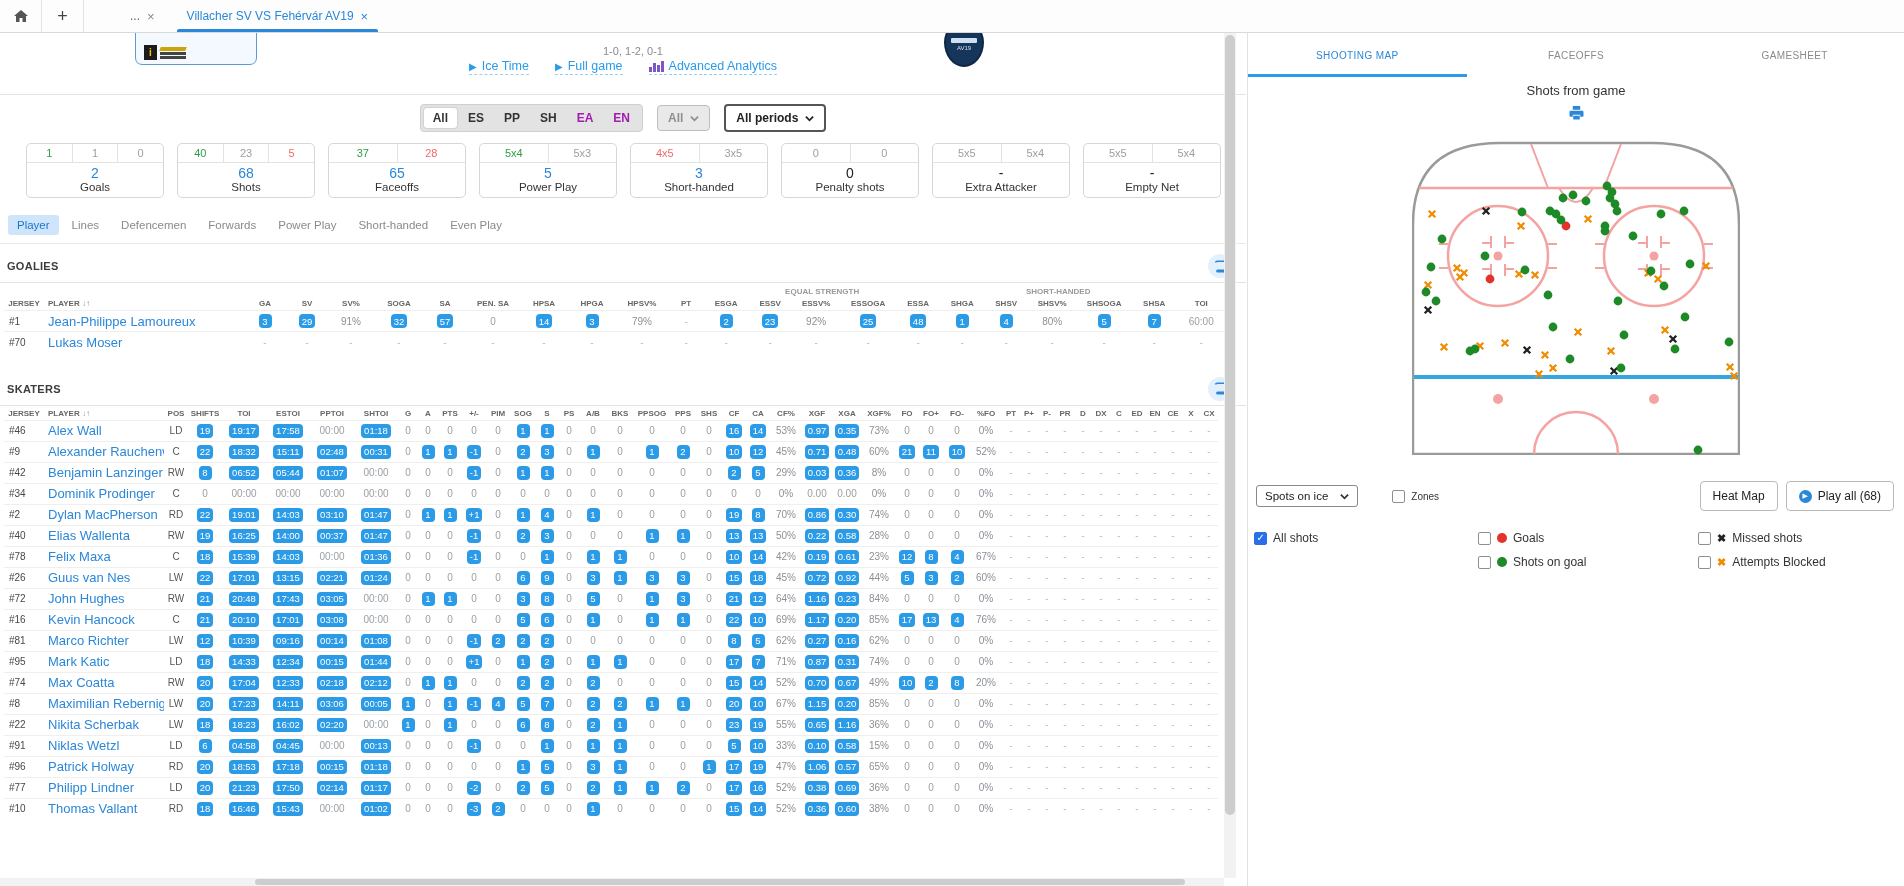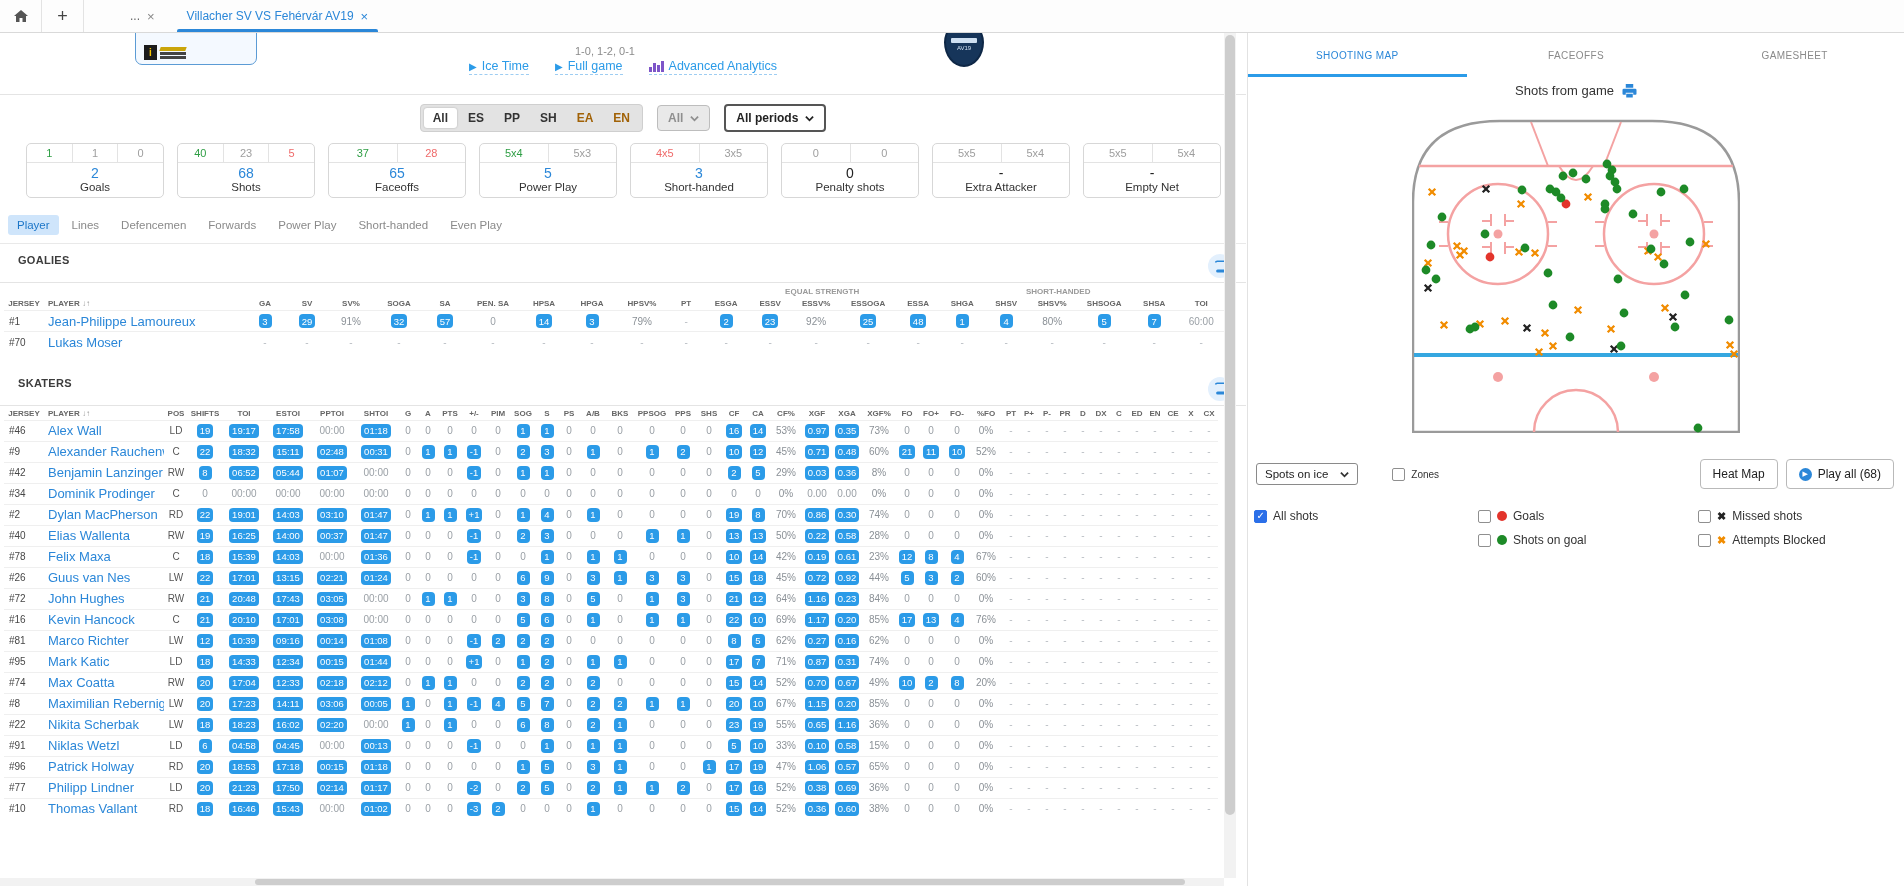--- a/index.html
+++ b/index.html
@@ -25,42 +25,42 @@
   
   .topstrip { position:relative; height:52px; }
   .sponsor-card { position:absolute; left:135px; top:-10px; width:122px; height:42px; background:#f4f9ff;
                   border:1px solid #5b9bd5; border-radius:7px; display:flex; align-items:flex-end; padding:4px 8px; cursor:pointer; }
   .sponsor-logo { display:flex; gap:3px; align-items:center; }
   .sponsor-logo .sq { width:13px; height:15px; background:#1b1b1b; color:#f5c400; font-size:10px; font-weight:bold;
                       display:flex; align-items:center; justify-content:center; }
   .sponsor-logo .ln { width:26px; }
   .sponsor-logo .ln i { display:block; height:3px; background:#444; margin:1px 0; }
   .sponsor-logo .ln i.y { background:#caa50a; height:4px; transform:skewX(-20deg); }
-  .score-line { position:absolute; left:575px; top:12px; font-size:11px; color:#8b8b8b; }
+  .score-line { position:absolute; left:603px; top:12px; font-size:11px; color:#8b8b8b; }
   .team-logo { position:absolute; left:944px; top:-12px; width:40px; height:46px; border-radius:50% 50% 50% 50%/46% 46% 54% 54%;
                background:#16355a; border:2px solid #0e2746; display:flex; flex-direction:column; align-items:center; justify-content:center;
                color:#cfe0f2; font-size:6px; }
   .team-logo .bar { width:26px; height:5px; background:#cfe0f2; border-radius:1px; margin-bottom:2px; }
 
   
   .links-row { position:absolute; left:0; right:0; top:26px; display:flex; justify-content:center; gap:26px; }
   .glink { color:#2b9be8; font-size:12.5px; display:flex; gap:5px; align-items:center;
            border-bottom:1px dashed #9ecdf2; padding-bottom:1px; cursor:pointer; }
   .glink .tri { color:#2b9be8; font-size:10px; }
   .bars-ico { display:inline-flex; align-items:flex-end; gap:1px; height:11px; }
   .bars-ico i { width:3px; background:#7d55c8; display:block; }
 
   .divider { border-top:1px solid #e4e4e4; margin-top:61px; }
 
   
   .filters { height:46px; display:flex; align-items:center; justify-content:center; gap:14px; }
   .seg { background:#e3e3e3; border:1px solid #cfcfcf; border-radius:4px; padding:3px; display:flex; gap:2px; }
   .seg .s { font-size:12px; padding:3px 9px; border-radius:3px; color:#333; font-weight:bold; cursor:pointer; }
   .seg .s.active { background:#fff; box-shadow:0 0 2px rgba(0,0,0,.25); }
-  .seg .s.dim { color:#a16207; }
+  .seg .s.dim { color:#a21caf; }
   .dd { border:1px solid #bdbdbd; border-radius:4px; background:#e9e9e9; color:#8f8f8f; font-size:12px; font-weight:bold;
         padding:5px 10px; display:flex; align-items:center; gap:7px; cursor:pointer; }
   .dd.strong { background:#fff; color:#222; border:2px solid #555; }
   .chev { width:9px; height:9px; display:inline-block; }
 
   
   .boxes { display:flex; gap:13px; padding:2px 0 0 26px; }
   .sbox { width:138px; border:1px solid #d7d7d7; border-radius:5px; overflow:hidden; background:#fff; }
   .sbox .cells { display:flex; border-bottom:1px solid #e3e3e3; }
   .sbox .cells span { flex:1; text-align:center; font-size:11px; padding:3px 0; border-right:1px solid #e3e3e3; }
@@ -69,21 +69,21 @@
   .sbox .val { text-align:center; font-size:14px; color:#2b87d8; padding:2px 0 0; }
   .sbox .val.dark { color:#222; }
   .sbox .lbl { text-align:center; font-size:11.5px; color:#333; padding:0 0 4px; }
 
   
   .vtabs { display:flex; gap:4px; padding:17px 0 8px 8px; }
   .vtab { font-size:11.5px; color:#8a8a8a; padding:4px 9px; border-radius:3px; cursor:pointer; }
   .vtab.active { background:#cfe5fb; color:#1c76c8; }
 
   
-  .sec-head { display:flex; align-items:flex-start; justify-content:space-between; padding:10px 14px 4px 18px;
+  .sec-head { display:flex; align-items:center; justify-content:space-between; padding:10px 14px 4px 7px;
               border-bottom:1px solid #e4e4e4; }
   .sec-title { font-size:11px; font-weight:bold; color:#3c3c3c; letter-spacing:.3px; }
   .book-ico { width:24px; height:24px; border-radius:50%; background:#e3f0fd; display:flex; align-items:center; justify-content:center; cursor:pointer; }
 
   table { border-collapse:collapse; table-layout:fixed; margin-left:4px; }
   th { font-size:8px; color:#666; font-weight:bold; text-align:center; padding:3px 1px 2px; white-space:nowrap; overflow:hidden; cursor:pointer; }
   th.gh { color:#9a9a9a; font-weight:bold; padding:4px 1px 0; }
   th.h-player { text-align:left; padding-left:4px; }
   td { font-size:10px; text-align:center; height:21px; padding:0 1px; white-space:nowrap; overflow:hidden; border-top:1px solid #efefef; }
   td.c-jersey { color:#474747; text-align:left; padding-left:5px; font-size:10px; }
@@ -102,21 +102,21 @@
   .vscroll .thumb { position:absolute; left:1px; top:2px; width:10px; height:780px; background:#cdcdcd; border-radius:5px; }
   .hscroll { position:absolute; left:0; bottom:0; width:1224px; height:8px; background:#f2f2f2; }
   .hscroll .thumb { position:absolute; top:1px; left:255px; width:930px; height:6px; background:#cdcdcd; border-radius:3px; }
 
   
   .rtabs { display:flex; height:44px; }
   .rtab { flex:1; display:flex; align-items:center; justify-content:center; font-size:10px; color:#8a8a8a;
           letter-spacing:.4px; cursor:pointer; position:relative; }
   .rtab.active { color:#2b87d8; }
   .rtab.active::after { content:""; position:absolute; left:0; right:0; bottom:0; height:3px; background:#2b9be8; }
-  .map-title { text-align:center; font-size:13px; color:#333; padding:6px 0 6px; display:flex; justify-content:center; gap:8px; align-items:center; }
+  .map-title { text-align:center; font-size:13px; color:#333; padding:6px 0 6px; display:flex; justify-content:center; gap:8px; align-items:center;flex-direction:column; }
   .rink-wrap { width:328px; margin:2px auto 0; position:relative; }
   .rp-controls { display:flex; align-items:center; padding:22px 10px 0 8px; }
   .select { border:1px solid #8a8a8a; border-radius:3px; background:#fff; font-size:11.5px; color:#222;
             padding:4px 8px; display:flex; align-items:center; gap:12px; cursor:pointer; }
   .chk-row { display:flex; align-items:center; gap:6px; cursor:pointer; font-size:10px; color:#333; }
   .chk { width:13px; height:13px; border:1px solid #8f8f8f; border-radius:2px; background:#fff; position:relative; flex:none; }
   .chk.checked { background:#2b6fe8; border-color:#2b6fe8; }
   .chk.checked::after { content:"✓"; color:#fff; font-size:10px; position:absolute; left:1.5px; top:-1px; }
   .btn { border:1px solid #b9b9b9; border-radius:4px; background:#fff; font-size:12px; color:#222;
          padding:7px 12px; cursor:pointer; display:flex; align-items:center; gap:6px; }

